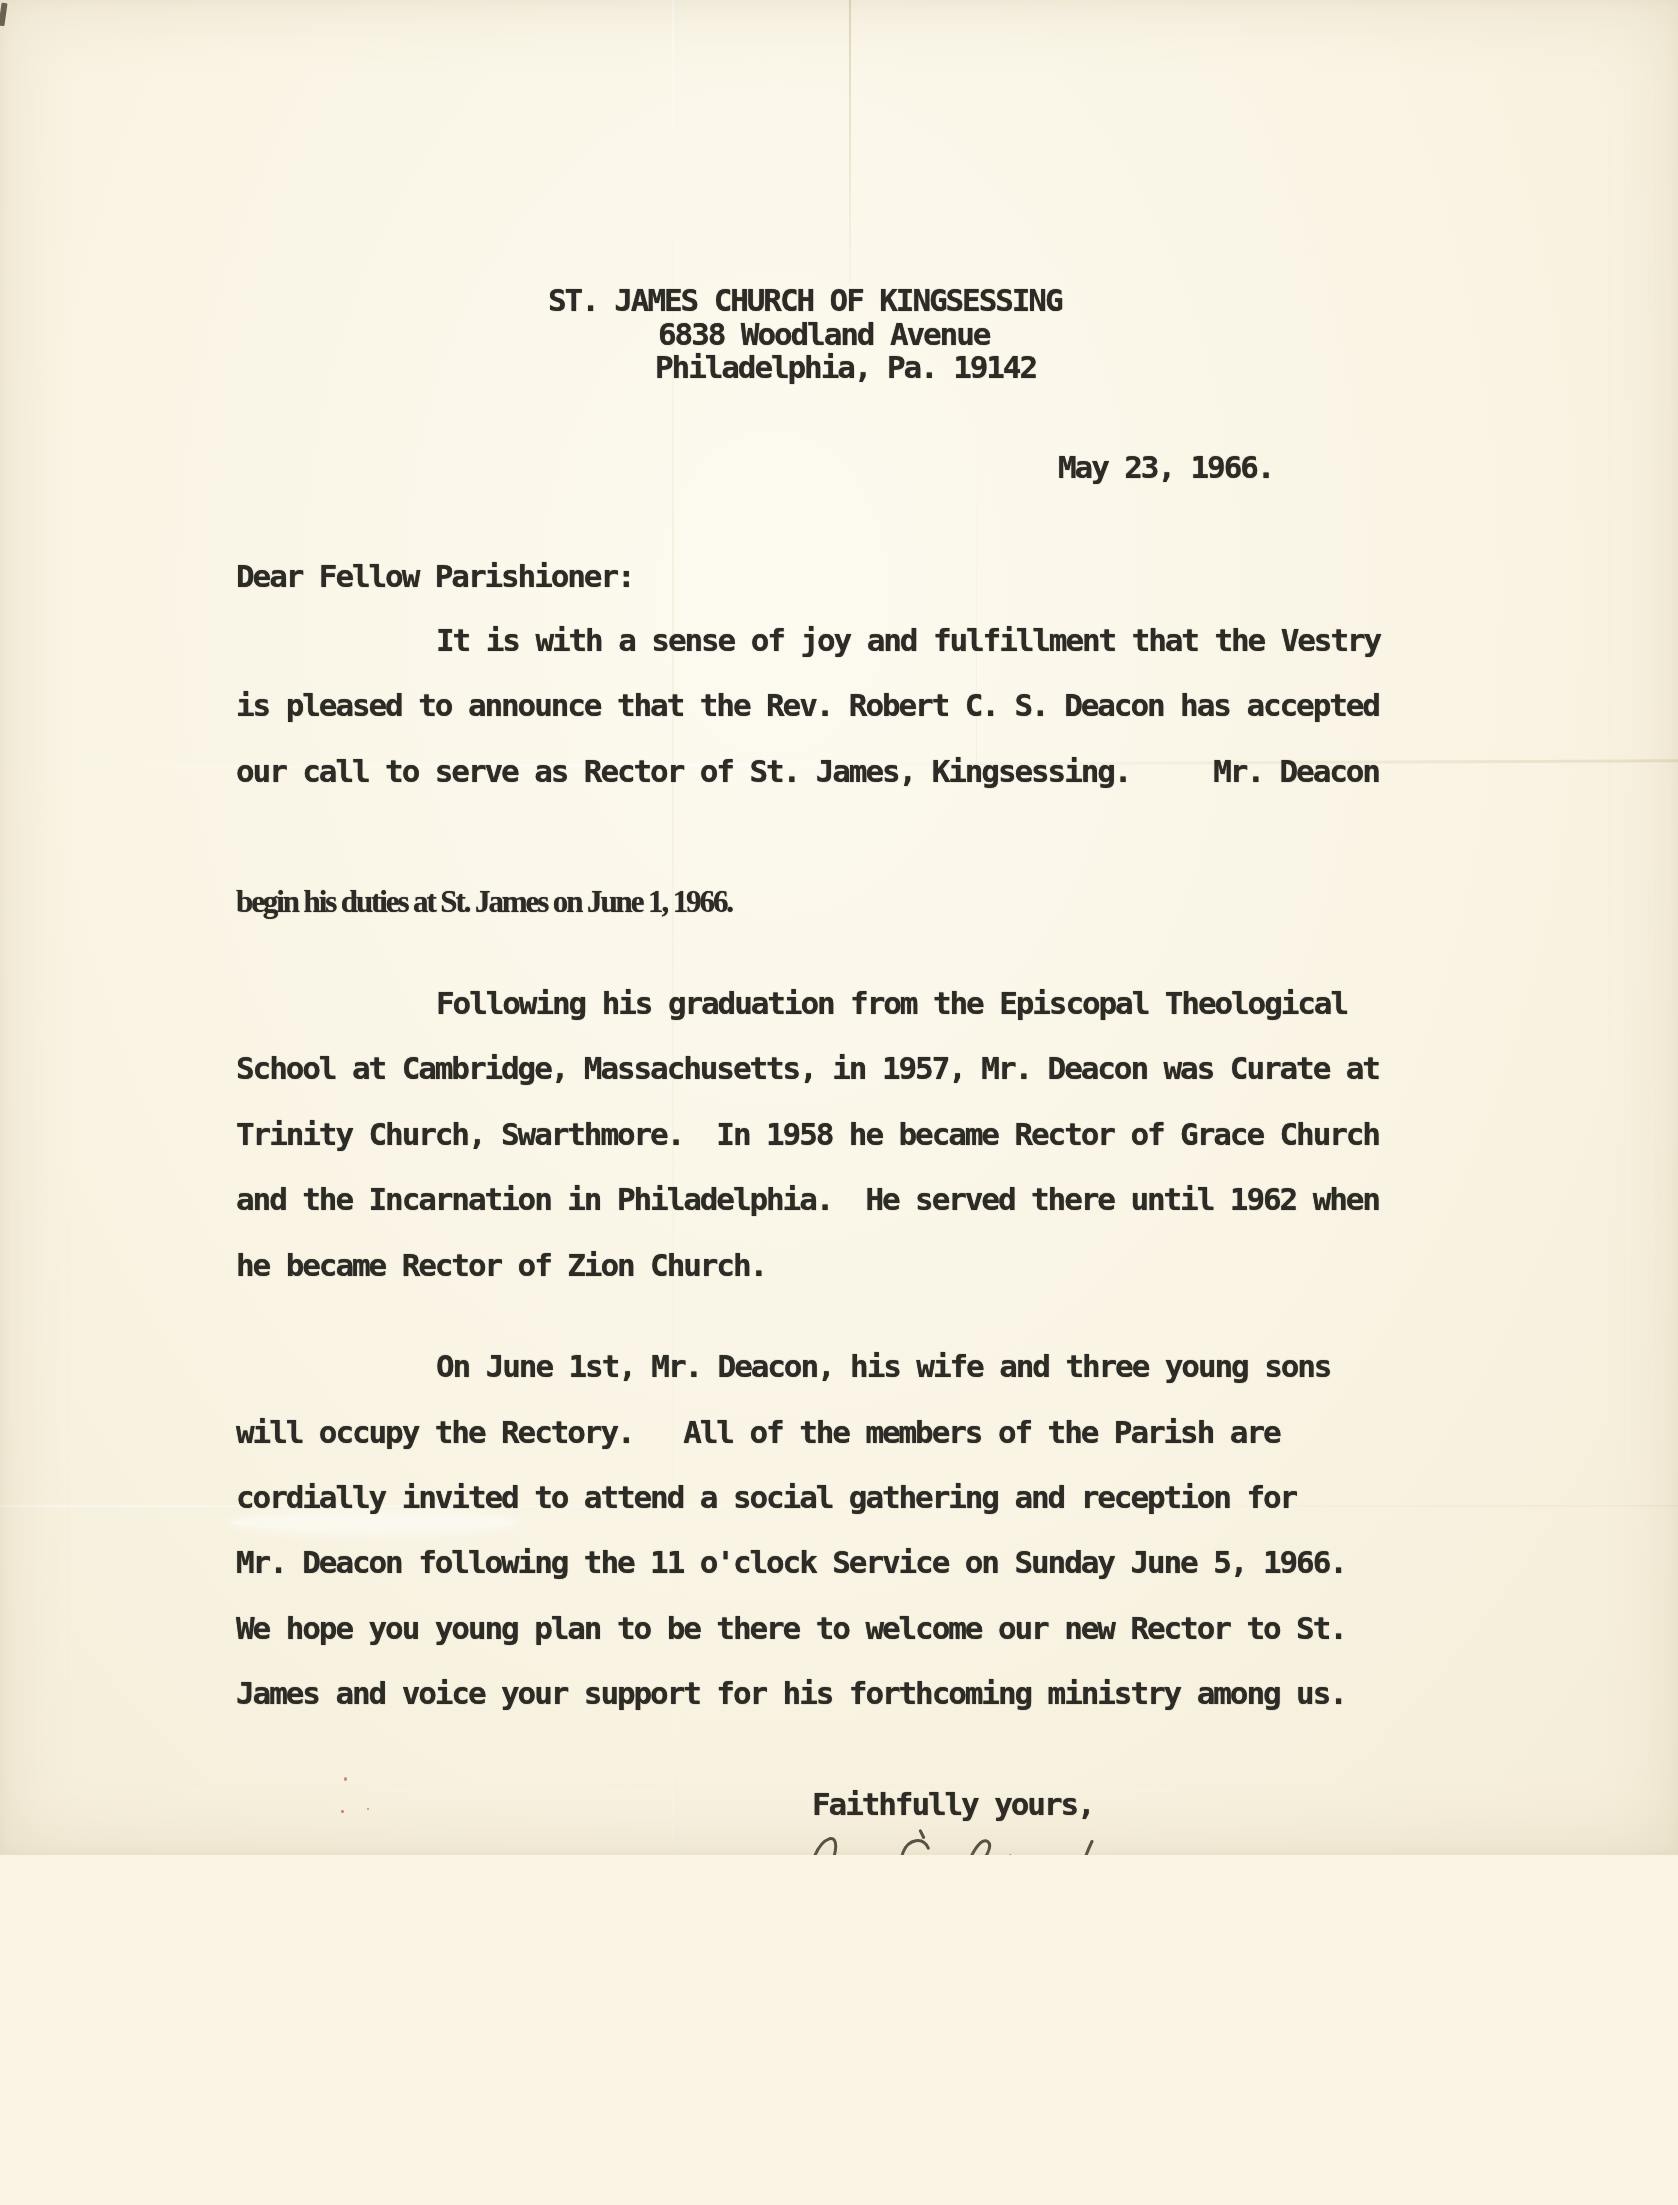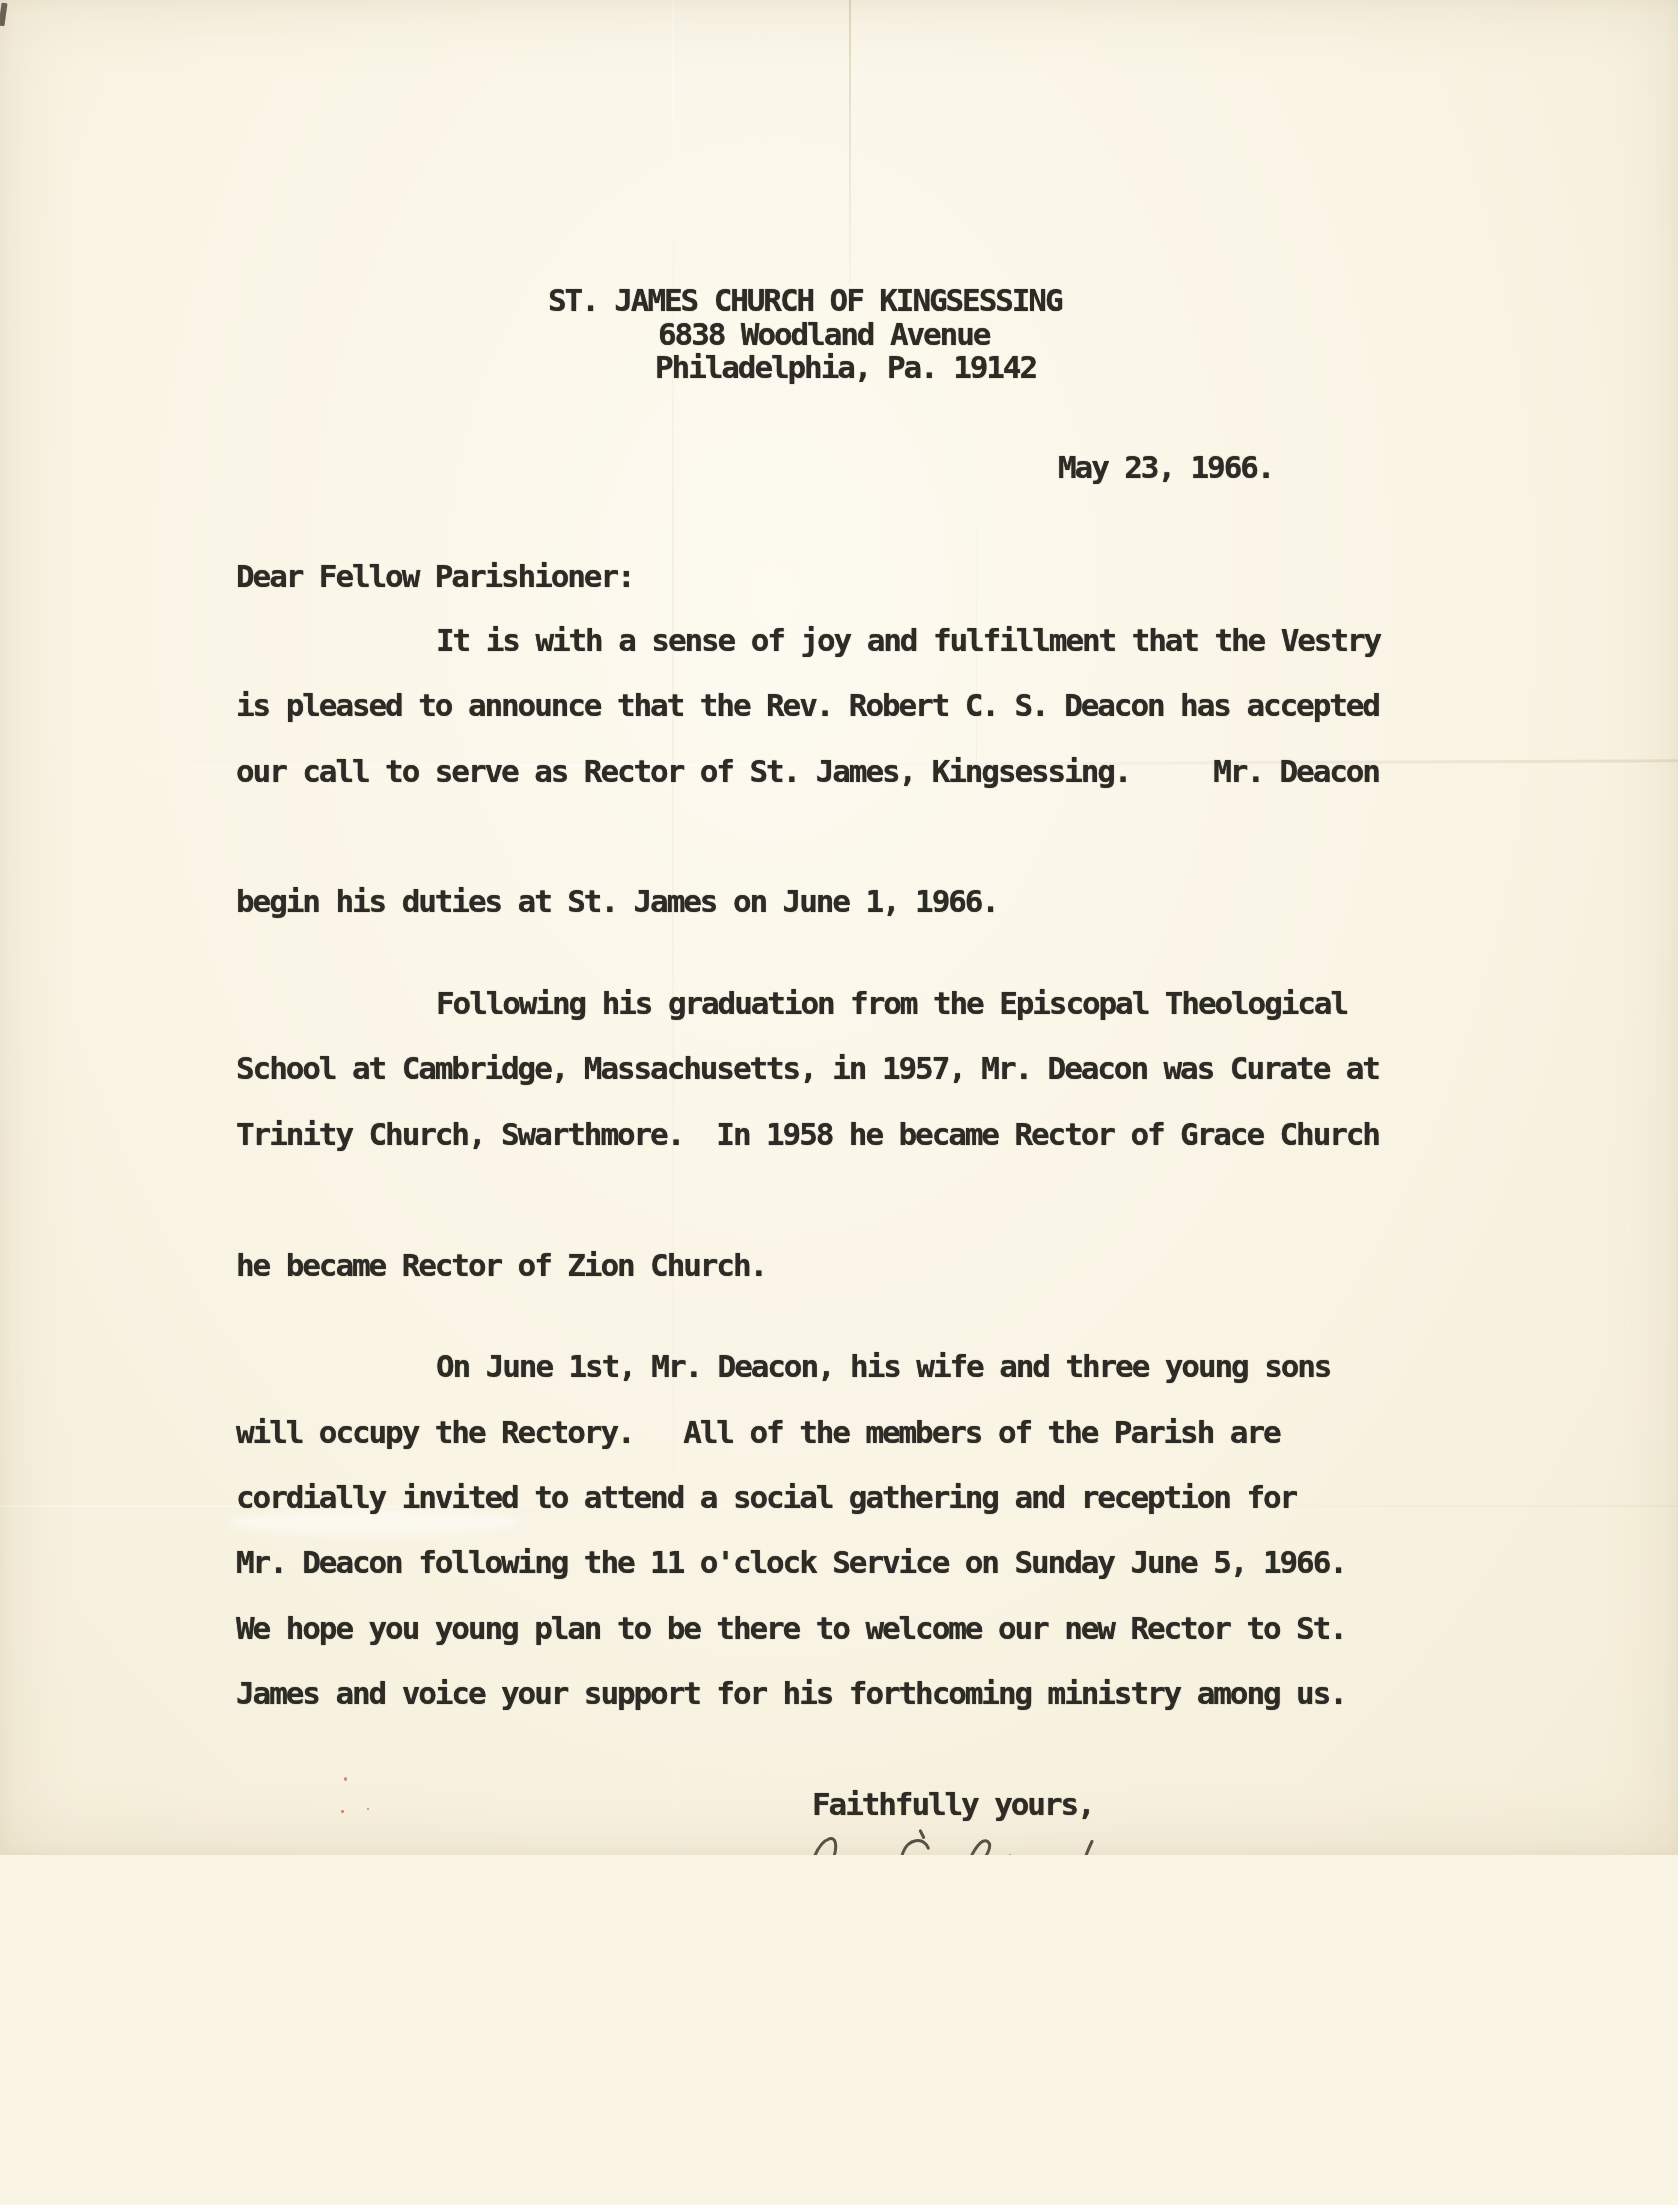--- a/index.html
+++ b/index.html
@@ -100,24 +100,25 @@
       <path class="sig-stroke" d="M462,104 C484,100 516,90 548,74"></path>
     </svg>
   </div>
 
   <div class="tline" style="left:828px;top:1889px">Harry C. Rippel,</div>
   <div class="tline" style="left:948px;top:1920px">Rector's Warden.</div>
 
 <div class="tline" style="left: 236px; top: 690px;">is pleased to announce that the Rev. Robert C. S. Deacon has accepted</div>
     <div class="tline" style="left: 436px; top: 625px;">It is with a sense of joy and fulfillment that the Vestry</div>
     <div class="tline" style="left: 236px; top: 756px;">our call to serve as Rector of St. James, Kingsessing.     Mr. Deacon</div>
-    <div class="tline" style="left: 236px; top: 886px;">begin his duties at St. James on June 1, 1966.</div>
+    <div class="tline" style="left: 236px; top: 886px; font-family: Liberation Serif, serif;">begin his duties at St. James on June 1, 1966.</div>
     <div class="tline" style="left: 436px; top: 988px;">Following his graduation from the Episcopal Theological</div>
     <div class="tline" style="left: 236px; top: 1053px;">School at Cambridge, Massachusetts, in 1957, Mr. Deacon was Curate at</div>
     <div class="tline" style="left: 236px; top: 1119px;">Trinity Church, Swarthmore.  In 1958 he became Rector of Grace Church</div>
+    <div class="tline" style="left: 236px; top: 1184px;">and the Incarnation in Philadelphia.  He served there until 1962 when</div>
     <div class="tline" style="left: 236px; top: 1250px;">he became Rector of Zion Church.</div>
     <div class="tline" style="left: 436px; top: 1351px;">On June 1st, Mr. Deacon, his wife and three young sons</div>
     <div class="tline" style="left: 236px; top: 1417px;">will occupy the Rectory.   All of the members of the Parish are</div>
     <div class="tline" style="left: 236px; top: 1482px;">cordially invited to attend a social gathering and reception for</div>
     <div class="tline" style="left: 236px; top: 1547px;">Mr. Deacon following the 11 o'clock Service on Sunday June 5, 1966.</div>
     <div class="tline" style="left: 236px; top: 1613px;">We hope you young plan to be there to welcome our new Rector to St.</div>
     <div class="tline" style="left: 236px; top: 1678px;">James and voice your support for his forthcoming ministry among us.</div>
   </div>
 
 

